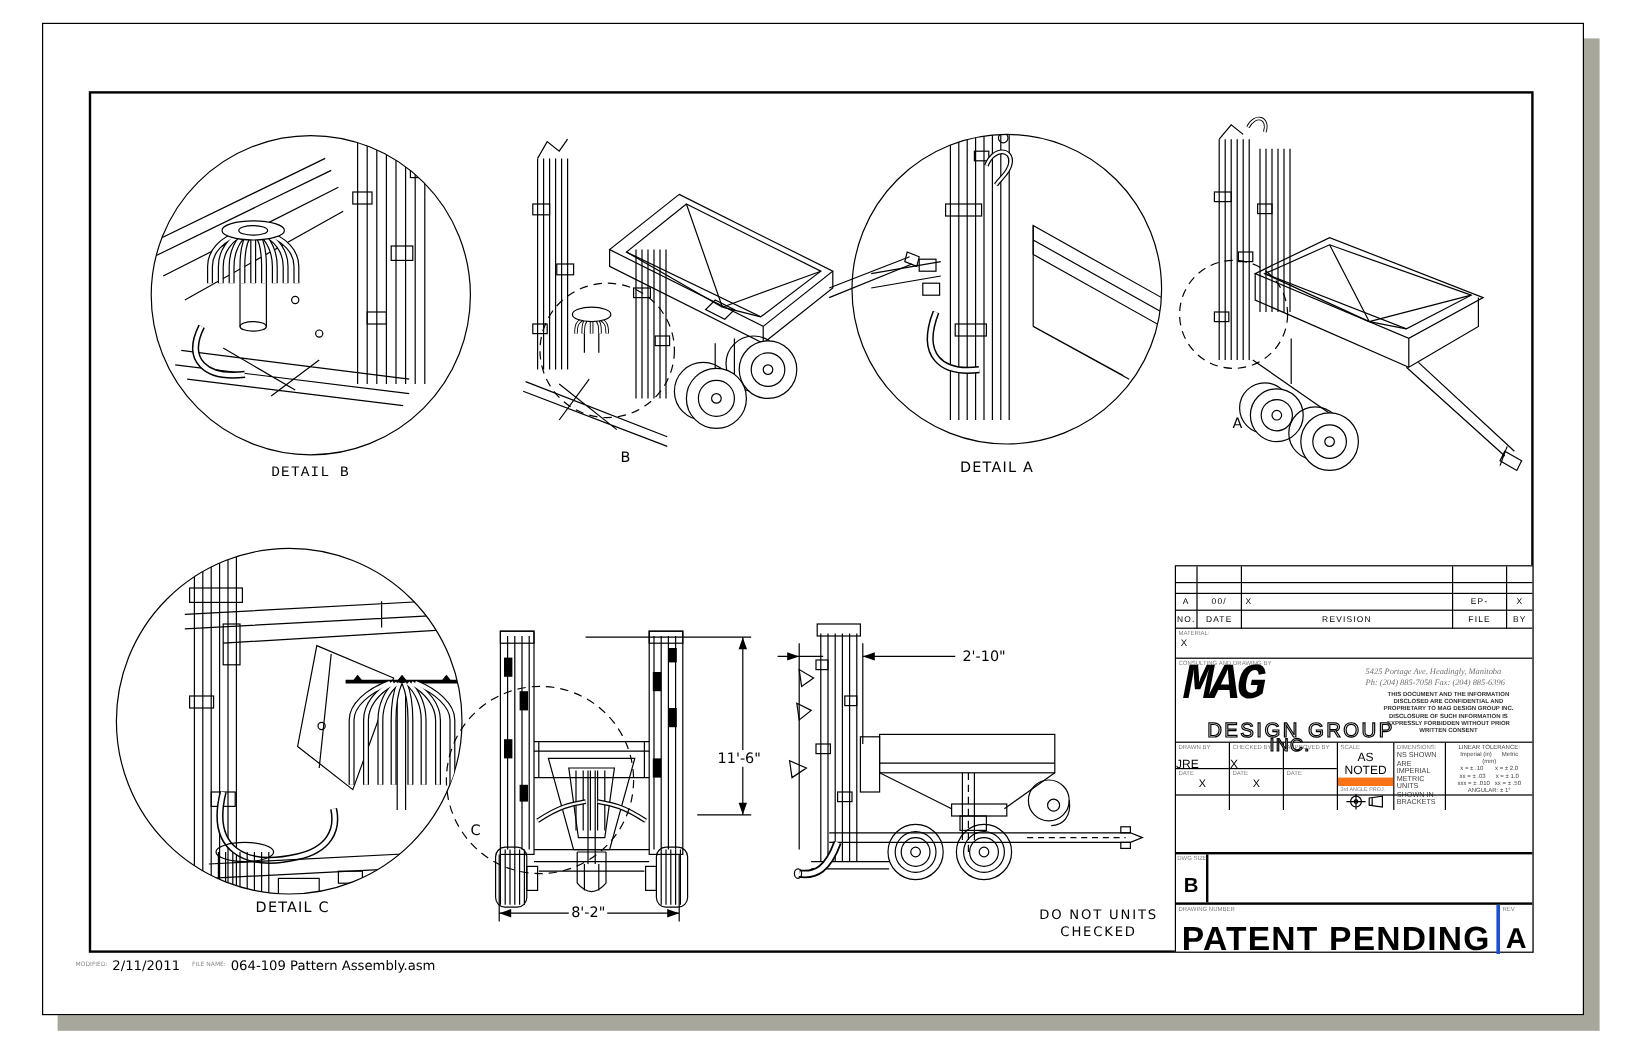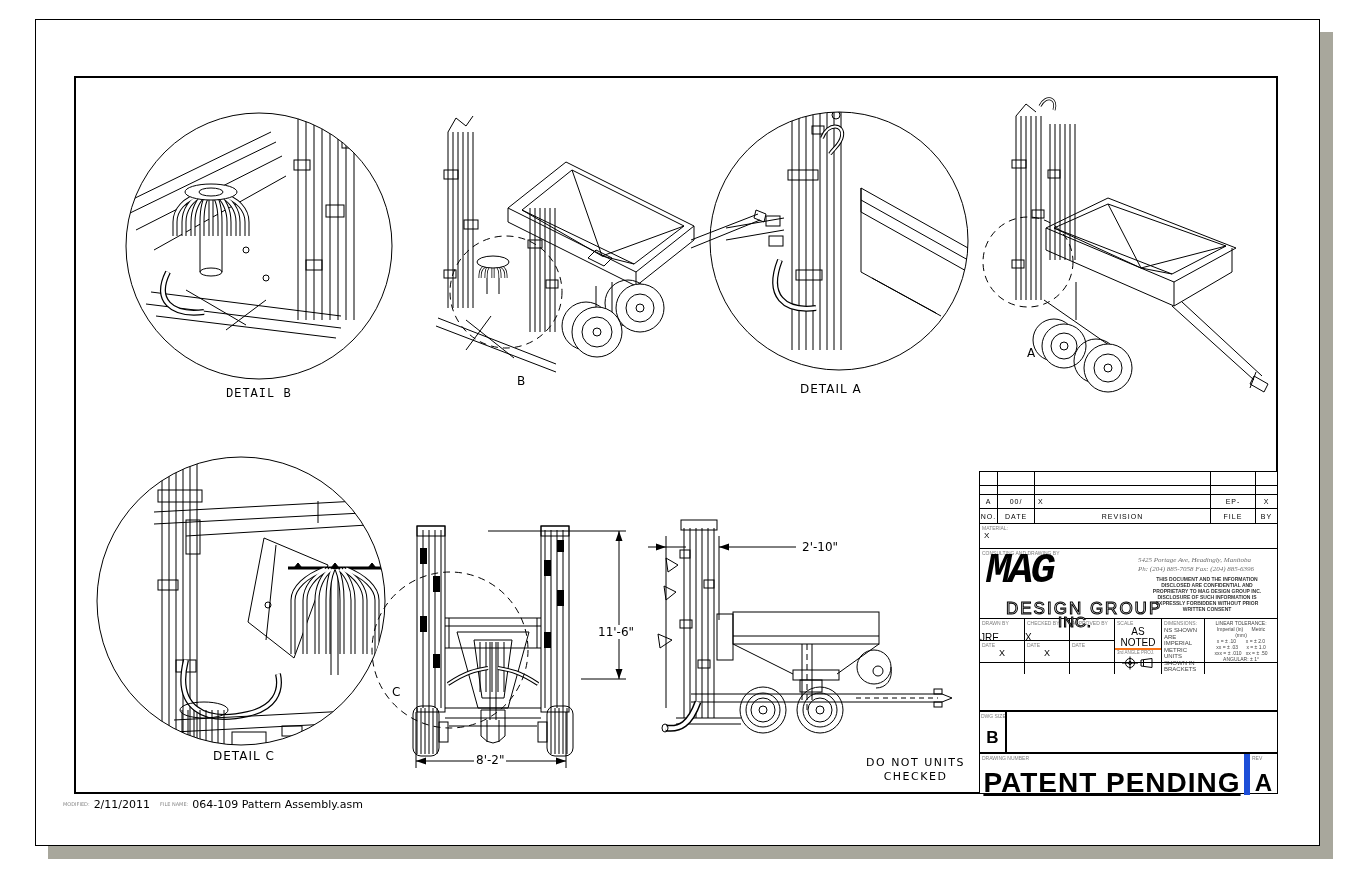--- a/index.html
+++ b/index.html
@@ -47,21 +47,21 @@
   .cname { font-size:10px; text-align:left; margin-top:6px; }
   .csub  { border-top:1px solid #000; position:absolute; left:0; right:0; top:21px; height:23px; }
   .tolbox { font-size:5px; line-height:6px; text-align:center; color:#444; padding-top:1px; }
   .tolrow { white-space:pre; }
   .dimnote { font-size:6px; line-height:6.5px; color:#444; padding:1px 2px; }
   .spacer { position:absolute; left:0; top:190px; width:297px; height:48px; border-top:1px solid #000; }
   .dwgrow { position:absolute; left:0; top:238px; width:297px; height:42px; border-top:2px solid #000; display:flex; }
   .dwgsize { width:27px; border-right:2px solid #000; position:relative; }
   .dwgtitle { flex:1; position:relative; }
   .numrow { position:absolute; left:0; top:280px; width:297px; height:43px; border-top:2px solid #000; display:flex; }
-  .numcell { width:270px; border-right:6px solid #1d4ed8; position:relative;text-decoration:underline; }
+  .numcell { width:270px; border-right:3px solid #1d4ed8; position:relative; }
   .revcell { flex:1; position:relative; }
   .bigB { font-size:17px; font-weight:bold; text-align:center; margin-top:9px; }
   .booms { font-size:12px; font-weight:bold; letter-spacing:3px; text-align:center; margin-top:13px; }
   .patent { font-size:28px; font-weight:bold; letter-spacing:1px; text-align:center; margin-top:6px; }
   .bigA { font-size:24px; font-weight:bold; text-align:center; margin-top:8px; }
   .footer { position:absolute; left:27px; top:776px; height:16px; display:flex; align-items:center; gap:4px; }
   .footer .flbl { font-size:5px; color:#8a8a8a; }
   .footer .fval { font-size:11px; }
   svg { display:block; }
 </style>
@@ -422,21 +422,21 @@
         <div class="lbl" style="margin:1px 0 0 2px;">APPROVED BY</div>
         <div class="cname"></div>
         <div class="csub">
           <div class="lbl" style="margin:1px 0 0 2px;">DATE</div>
           <div style="font-size:9px; text-align:center;"></div>
         </div>
       </div>
       <div>
         <div class="lbl" style="margin:1px 0 0 2px;">SCALE</div>
         <div style="font-size:10px; text-align:center;">AS</div>
-        <div style="font-size:10px; text-align:center; border-bottom:2px solid #f97316;">NOTED</div>
+        <div style="font-size:10px; text-align:center; border-bottom:7px solid #f97316;">NOTED</div>
         <div class="lbl" style="margin:0 0 0 2px; font-size:4.5px;">3rd ANGLE PROJ.</div>
         <svg width="34" height="14" style="display:block; margin:0 auto;" fill="none" stroke="#000" stroke-width="1">
           <circle cx="9" cy="7" r="4.5"></circle>
             <circle cx="9" cy="7" r="1.5"></circle>
           <path d="M1,7 L17,7 M9,0.5 L9,13.5"></path>
           <path d="M20,4 L31,2.5 L31,11.5 L20,10 Z M22.5,4 L22.5,10"></path>
         </svg>
       </div>
       <div style="overflow:visible;">
         <div class="lbl" style="margin:1px 0 0 2px; width:40px;">DIMENSIONS:</div>

